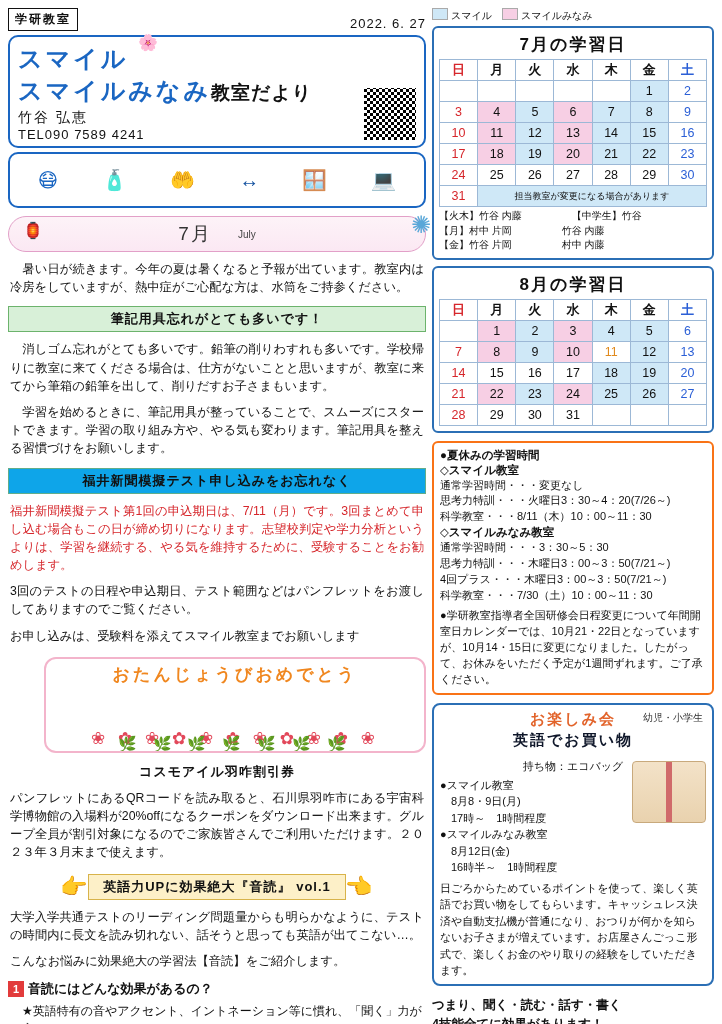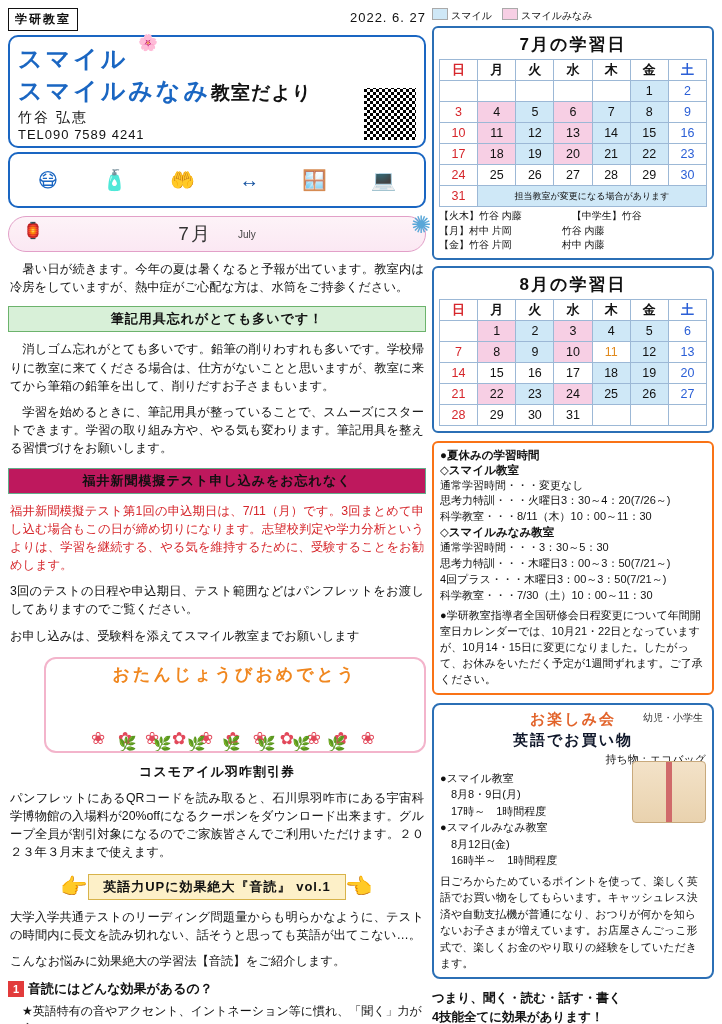--- a/index.html
+++ b/index.html
@@ -10,21 +10,21 @@
     font-size:10px;color:#111;
     position:relative;overflow:hidden;
   }
   .page{position:relative;width:722px;height:1024px;box-sizing:border-box;padding:6px;}
 
   
   .left{position:absolute;left:8px;top:8px;width:418px;}
   .right{position:absolute;left:432px;top:8px;width:282px;}
 
   
-  .hdr-row{display:flex;align-items:flex-start;justify-content:space-between;}
+  .hdr-row{display:flex;align-items:flex-end;justify-content:space-between;}
   .gakken{
     border:1.5px solid #111;padding:2px 6px;font-size:12px;font-weight:bold;
     letter-spacing:2px;background:#fff;
   }
   .date{font-size:13px;letter-spacing:1px;padding-top:2px;}
 
   .title-box{
     position:relative;margin-top:4px;border:2px solid #1a66c2;border-radius:10px;
     background:#fff;padding:6px 8px 4px 8px;min-height:74px;
   }
@@ -60,21 +60,21 @@
   .firework{position:absolute;right:-6px;top:-6px;font-size:24px;color:#5aa7d8;}
   .lamp{position:absolute;left:14px;top:4px;font-size:16px;color:#e36c8a;}
 
   p.body{font-size:12.3px;line-height:1.48;margin:8px 2px 0 2px;text-align:justify;}
   p.body.indent{text-indent:1em;}
 
   .sec-head{
     margin-top:10px;background:#d8f0d8;border:1px solid #6cb36c;
     font-size:13px;font-weight:bold;text-align:center;padding:3px 0;letter-spacing:1px;
   }
-  .sec-head.green2{background:#be185d;border-color:#62ad8a;}
+  .sec-head.green2{background:#0ea5e9;border-color:#62ad8a;}
 
   .red{color:#d6262b;}
 
   
   .omedeto{
     margin-top:12px;border:2px solid #f3b4cb;border-radius:12px;background:#fff;
     height:92px;position:relative;overflow:hidden;margin-left:36px;
   }
   .omedeto .txt{
     position:absolute;top:4px;left:0;right:0;text-align:center;
@@ -122,21 +122,21 @@
   .cal-rows{font-size:10px;line-height:1.45;margin-top:2px;}
 
   .info-box{margin-top:8px;border:2px solid #f97316;border-radius:6px;background:#fff;padding:5px 6px;}
   .info-h{font-size:11.5px;font-weight:bold;}
   .info-l{font-size:11px;line-height:1.45;}
 
   .fun-box{margin-top:8px;border:2px solid #2b6fb5;border-radius:8px;background:#fff;padding:5px 6px;position:relative;min-height:150px;}
   .fun-title{text-align:center;font-size:15px;font-weight:bold;color:#e2632a;letter-spacing:2px;}
   .fun-sub{position:absolute;right:9px;top:6px;font-size:10px;color:#333;}
   .fun-eng{text-align:center;font-size:15px;font-weight:bold;color:#0f172a;letter-spacing:2px;margin-top:2px;}
-  .fun-item{text-align:right;font-size:11px;margin-top:2px;}
+  .fun-item{text-align:center;font-size:11px;margin-top:9px;}
   .fun-list{font-size:11px;line-height:1.5;margin-top:3px;}
   .giftbox{position:absolute;right:6px;top:56px;width:72px;height:60px;
     background:linear-gradient(#f3e2c8,#e9d2ae);border:1px solid #c8a97c;border-radius:4px;}
   .giftbox:after{content:"";position:absolute;left:50%;top:0;width:6px;height:100%;
     background:#d06a6a;transform:translateX(-50%);}
   .fun-body{font-size:11px;line-height:1.5;margin-top:4px;}
 
   .closing{margin-top:10px;font-size:12.5px;font-weight:bold;line-height:1.5;}
 </style>
 </head>

